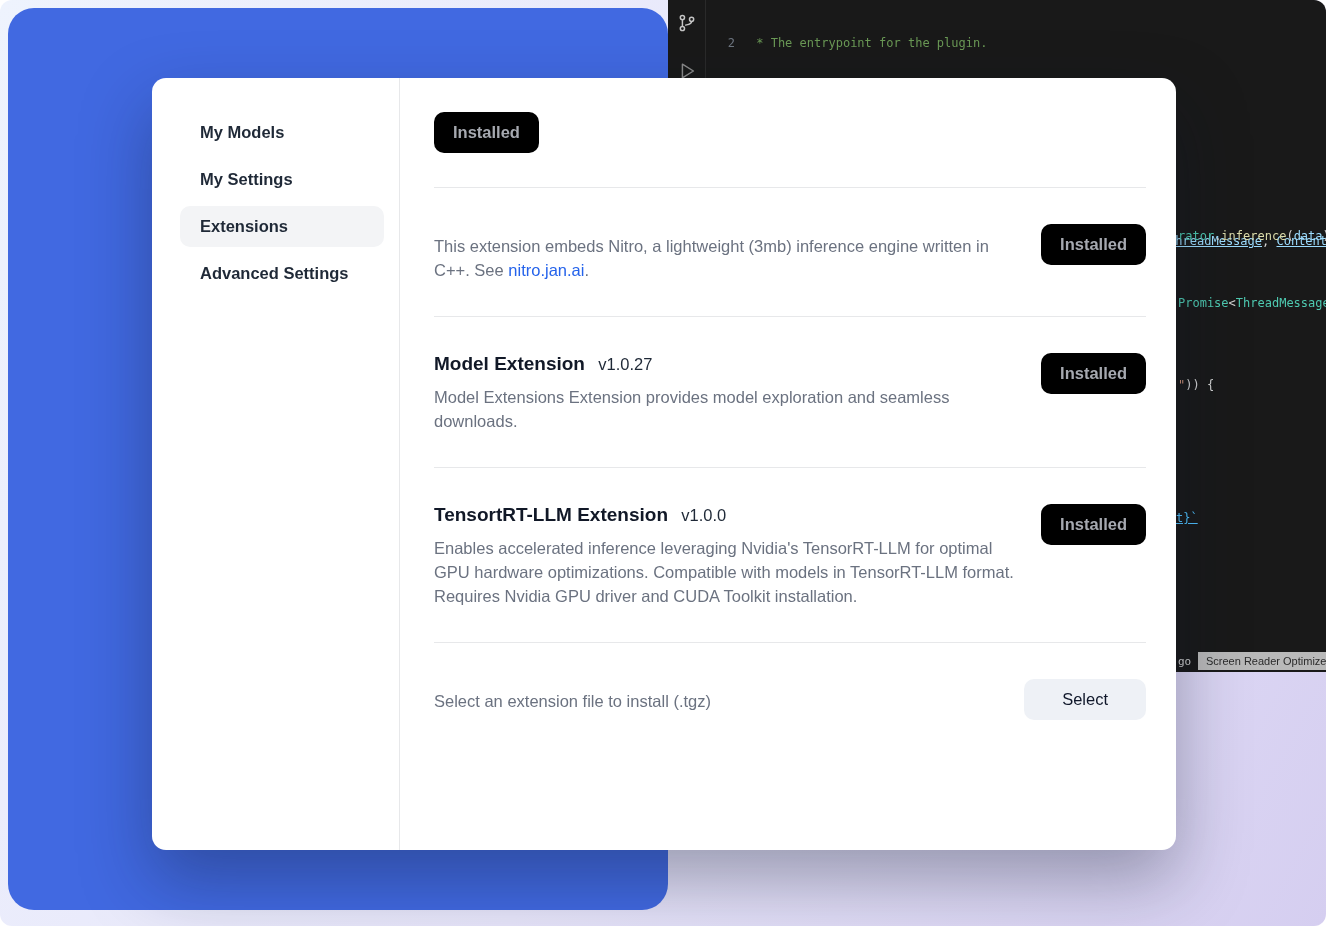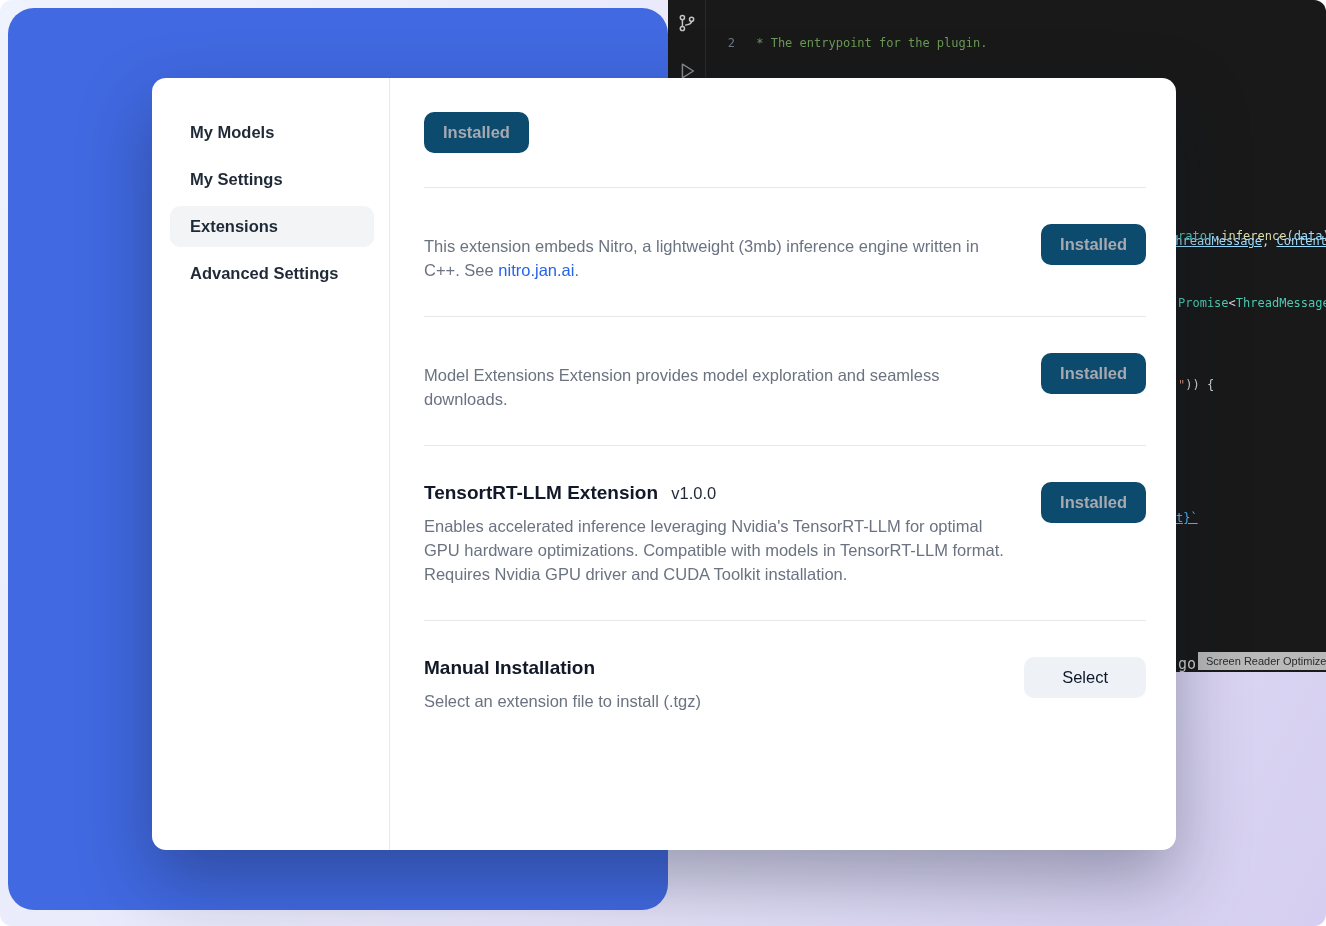--- a/index.html
+++ b/index.html
@@ -25,48 +25,48 @@
   .code-line { display:flex; }
   .line-num { flex:0 0 28px; width:28px; text-align:right; color:#6e7681; margin-right:14px; }
 
   .frag { position:absolute; font-family:"DejaVu Sans Mono", monospace; font-size:12px; white-space:pre; }
   #frag-0 { left:1178px; top:229px; }
   #frag-1 { left:1178px; top:296px; }
   #frag-2 { left:1178px; top:378px; }
   #frag-3 { left:1176px; top:511px; }
 
   .status-go { position:absolute; left:1178px; top:655px; color:#cfcfcf;
-               font-family:"DejaVu Sans Mono", monospace; font-size:15px; }
+               font-family:"DejaVu Sans Mono", monospace; font-size:11px; }
   .status-item { position:absolute; left:1198px; top:652px; background:#b9b9b9; color:#2b2b2b;
                  font-size:11px; padding:3px 8px; white-space:nowrap;
                  font-family:"Liberation Sans", sans-serif; }
 
   
   .card { position:absolute; left:152px; top:78px; width:1024px; height:772px; background:#ffffff;
           border-radius:14px; box-shadow:0 30px 70px rgba(15,23,42,.35); display:flex; overflow:hidden; }
 
-  .card-sidebar { width:238px; flex:0 0 238px; border-right:1px solid #e7e8ea; padding:34px 15px 0 18px; }
+  .card-sidebar { width:238px; flex:0 0 238px; border-right:1px solid #e7e8ea; padding:34px 15px 0 18px;margin-left:10px; }
   .nav-item { display:block; padding:11px 20px; font-size:16.5px; font-weight:700; color:#1f2937;
               border-radius:10px; margin-bottom:6px; cursor:pointer; white-space:nowrap; }
   .nav-item.active { background:#f3f4f6; }
 
   .card-content { flex:1; padding:34px 30px 0 34px; overflow:hidden; }
   .ext-row { display:flex; justify-content:space-between; align-items:flex-start;
              border-bottom:1px solid #e7e8ea; padding-bottom:34px; margin-bottom:36px; }
   .ext-row.last { border-bottom:none; margin-bottom:0; padding-bottom:0; }
   .ext-info { max-width:585px; }
   .ext-title-line { font-size:19px; color:#111827; }
   .ext-title { font-weight:700; }
   .ext-version { font-weight:400; font-size:16.5px; color:#1f2937; margin-left:8px; }
   .ext-desc { margin-top:10px; font-size:16.5px; line-height:24px; color:#6b7280; }
   .link { color:#2563eb; text-decoration:none; cursor:pointer;margin-top:38px; }
 
   .btn { border:none; border-radius:10px; font-size:16.5px; font-weight:600; padding:11px 19px;
          font-family:"Liberation Sans", sans-serif; cursor:pointer; white-space:nowrap; }
-  .btn-installed { background:#0c4a6e; color:#a6a9b0; }
+  .btn-installed { background:#000000; color:#a6a9b0; }
   .btn-select { background:#eef1f6; color:#0f172a; font-weight:400; padding:11px 38px; }
 </style>
 </head>
 <body>
 
 <div class="screen">
 
   <div class="editor">
     <div class="activity-bar">
       <span class="abar-icon">
@@ -134,41 +134,42 @@
 
       <div class="ext-row">
         <div class="ext-info">
           <p class="ext-desc"><span>This extension embeds Nitro, a lightweight (3mb) inference engine written in C++. See </span><a class="link">nitro.jan.ai</a><span>.</span></p>
         </div>
         <button class="btn btn-installed">Installed</button>
       </div>
 
       <div class="ext-row">
         <div class="ext-info">
+          <div class="ext-title-line">
+            <span class="ext-title">Model Extension</span>
+            <span class="ext-version">v1.0.27</span>
+          </div>
           <p class="ext-desc">Model Extensions Extension provides model exploration and seamless downloads.</p>
         </div>
         <button class="btn btn-installed">Installed</button>
       </div>
 
       <div class="ext-row">
         <div class="ext-info">
           <div class="ext-title-line">
             <span class="ext-title">TensortRT-LLM Extension</span>
             <span class="ext-version">v1.0.0</span>
           </div>
           <p class="ext-desc">Enables accelerated inference leveraging Nvidia's TensorRT-LLM for optimal GPU hardware optimizations. Compatible with models in TensorRT-LLM format. Requires Nvidia GPU driver and CUDA Toolkit installation.</p>
         </div>
         <button class="btn btn-installed">Installed</button>
       </div>
 
       <div class="ext-row last">
         <div class="ext-info">
-          <div class="ext-title-line">
-            <span class="ext-title">Manual Installation</span>
-          </div>
           <p class="ext-desc">Select an extension file to install (.tgz)</p>
         </div>
         <button class="btn btn-select">Select</button>
       </div>
 
     </div>
   </div>
 
 </div>
 

